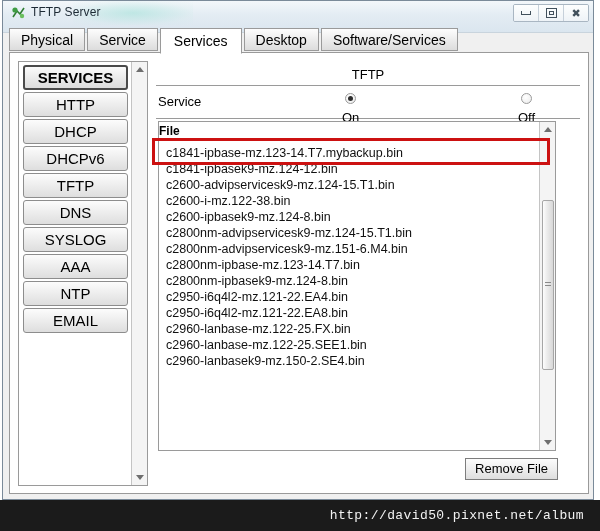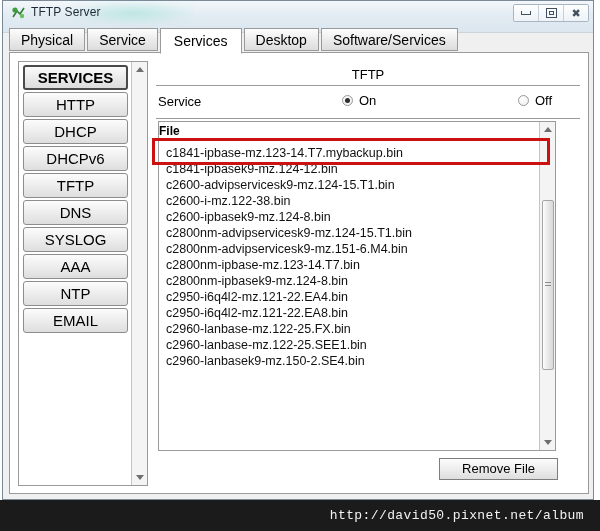--- a/index.html
+++ b/index.html
@@ -228,20 +228,21 @@
     color: #000;
   }
   .radio-wrap {
     position: absolute;
     top: 7px;
     display: flex;
     align-items: center;
     gap: 6px;
     font-size: 13px;
     color: #000;
+    flex-direction: column;
   }
   .radio-wrap.on  { left: 186px; }
   .radio-wrap.off { left: 362px; }
   .radio {
     width: 11px; height: 11px;
     border-radius: 50%;
     border: 1px solid #9a9a9a;
     background: radial-gradient(circle at 40% 35%, #ffffff 0%, #eaeaea 100%);
     box-sizing: border-box;
     position: relative;
@@ -300,21 +301,21 @@
     box-sizing: border-box;
     pointer-events: none;
     z-index: 5;
   }
 
   .remove-btn {
     position: absolute;
     right: 22px; top: 397px;
     height: 22px;
     line-height: 20px;
-    padding: 0 22px;
+    padding: 0 9px;
     font-size: 13px;
     color: #000;
     background: linear-gradient(180deg,#fcfcfc 0%, #ececec 55%, #dedede 100%);
     border: 1px solid #7d7d7d;
     box-sizing: border-box;
     white-space: nowrap;
   }
 
   
   .watermark-bar {

